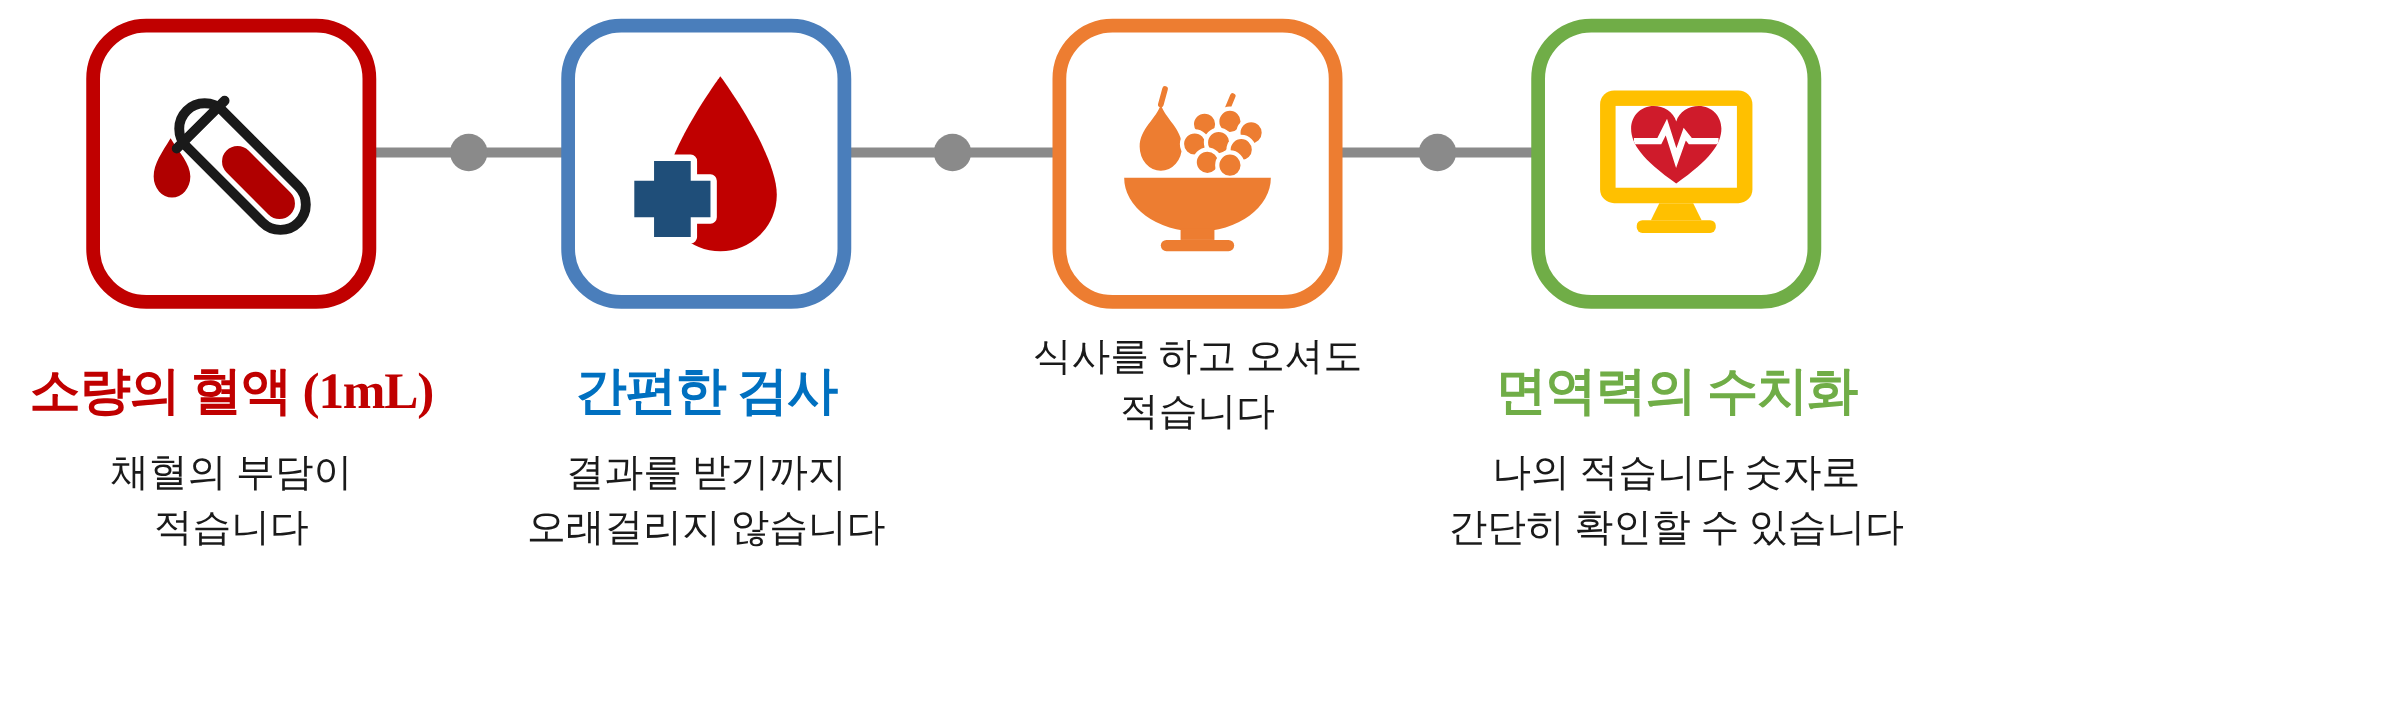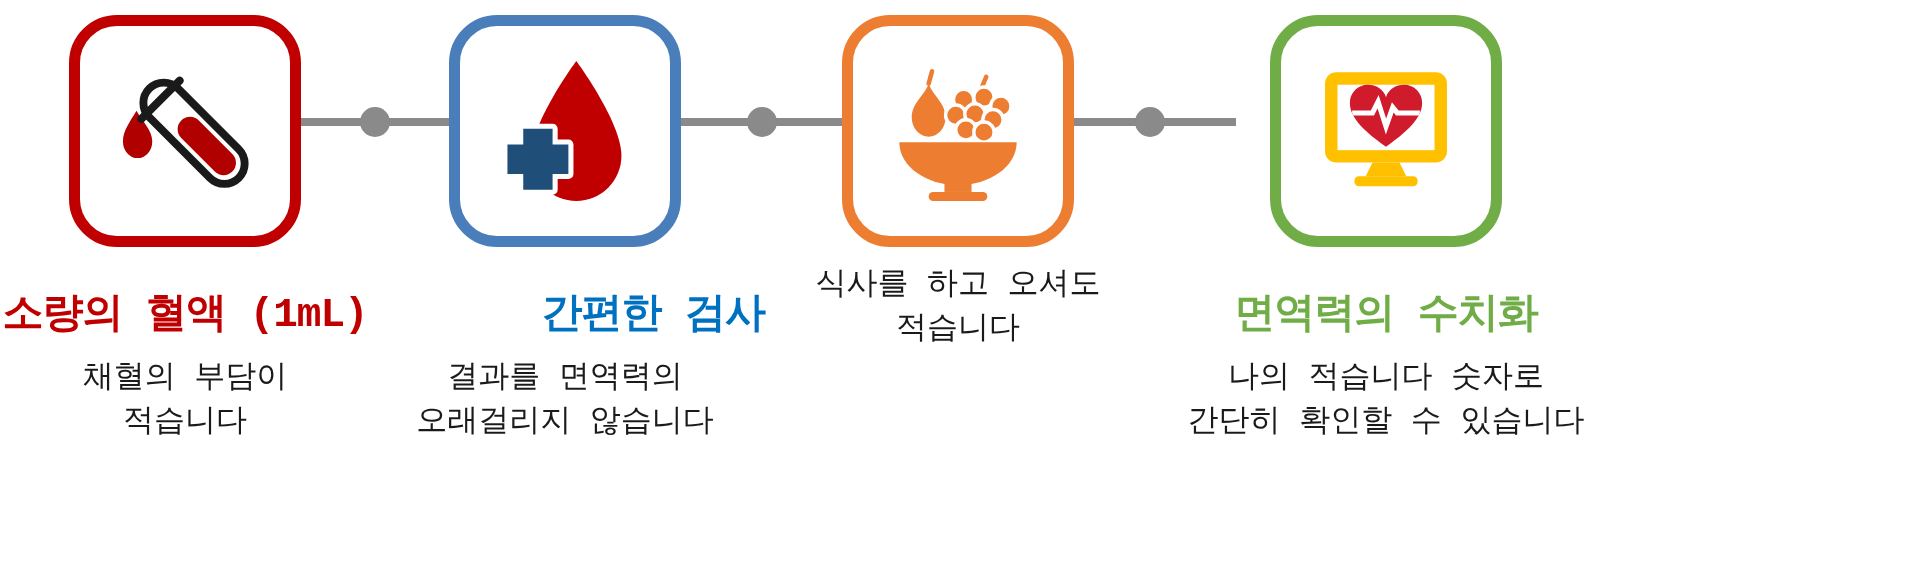--- a/index.html
+++ b/index.html
@@ -1,24 +1,24 @@
 <!DOCTYPE html>
 <html><head>
 <meta charset="utf-8">
 <style>
   html,body{margin:0;padding:0;background:#ffffff;}
   .canvas{
     position:relative;
     width:1920px;height:484px;
     background:#ffffff;
-    font-family:Liberation Mono, monospace;
+    font-family:Liberation Serif, serif;
     overflow:hidden;
   }
   .step{position:absolute;top:15px;width:400px;text-align:center;}
-  .step-1{left:-15px;} .step-2{left:365px;} .step-3{left:758px;} .step-4{left:1186px;}
+  .step-1{left:-15px;} .step-2{left:365px;} .step-3{left:758px;} .step-4{left:1141px;}
   .icon-box{
     width:210px;height:210px;
     margin:0 auto;
     border:11px solid #999;
     border-radius:48px;
     background:#fff;
     display:flex;align-items:center;justify-content:center;
     box-sizing:content-box;
     position:relative;z-index:2;
   }
@@ -83,22 +83,22 @@
 
   <div class="step step-2">
     <div class="icon-box" style="border-color: rgb(74, 126, 187);">
       <span>
         <svg viewBox="0 0 140 140" width="158" height="158">
           <path d="M80 8 C80 8 40 62 40 92 a40 40 0 0 0 80 0 C120 62 80 8 80 8 Z" fill="#c00000"></path>
           <path d="M33 68 h26 v14 h14 v26 h-14 v14 h-26 v-14 h-14 v-26 h14 z" fill="#1f4e79" stroke="#ffffff" stroke-width="9" paint-order="stroke" stroke-linejoin="round"></path>
         </svg>
       </span>
     </div>
-    <div class="step-title" style="color: rgb(0, 112, 192); text-align: right;">간편한 검사</div>
-    <div class="step-subtitle">결과를 면역력의
+    <div class="step-title" style="color: rgb(0, 112, 192);">간편한 검사</div>
+    <div class="step-subtitle">결과를 받기까지
 오래걸리지 않습니다</div>
   </div>
 
   <div class="step step-3">
     <div class="icon-box" style="border-color: rgb(237, 125, 49);">
       <span>
         <svg viewBox="0 0 140 140" width="158" height="158">
           <path d="M44 28 c-3 10 -15 17 -15 30 a15 17 0 0 0 30 0 c0 -13 -12 -20 -15 -30 z" fill="#ed7d31"></path>
           <line x1="44" y1="28" x2="47" y2="17" stroke="#ed7d31" stroke-width="4" stroke-linecap="round"></line>
           <line x1="90" y1="34" x2="95" y2="22" stroke="#ed7d31" stroke-width="4" stroke-linecap="round"></line>

